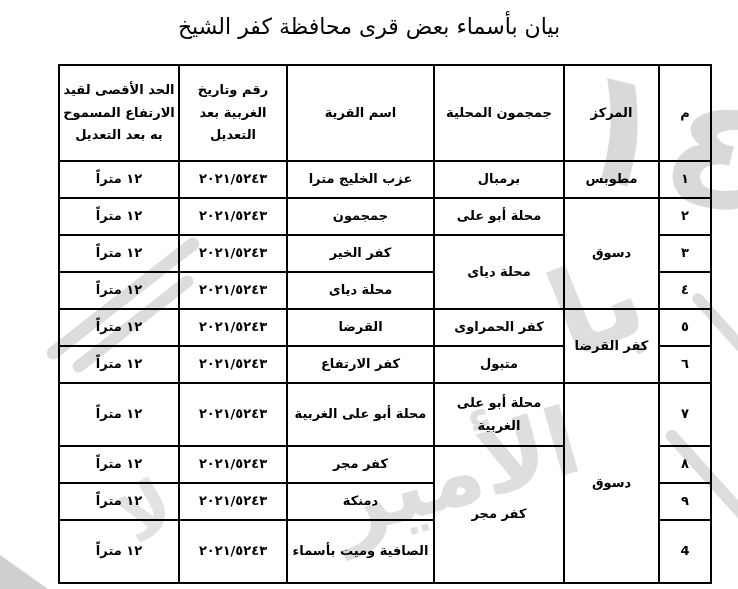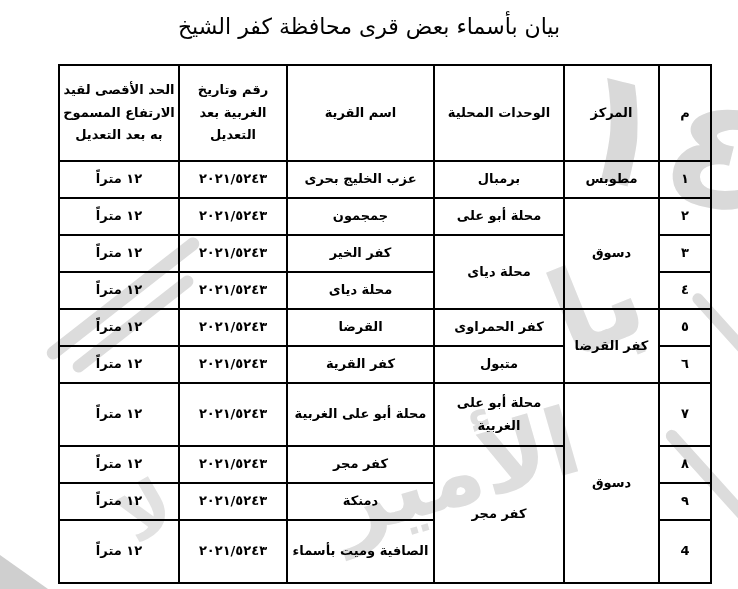--- a/index.html
+++ b/index.html
@@ -62,31 +62,31 @@
         <col style="width:95px">
         <col style="width:130px">
       <col style="width:147px">
         <col style="width:108px">
         <col style="width:120px">
     </colgroup>
     <tbody>
       <tr class="hdr">
         <th>م</th>
         <th>المركز</th>
-        <th>الوحدات المحلية</th>
+        <th>جمجمون المحلية</th>
         <th>اسم القرية</th>
         <th>رقم وتاريخ الغربية بعد التعديل</th>
         <th>الحد الأقصى لقيد الارتفاع المسموح به بعد التعديل</th>
       </tr>
 
       <tr class="r">
         <td class="num">١</td>
         <td>مطوبس</td>
         <td>برمبال</td>
-        <td>عزب الخليج بحرى</td>
+        <td>عزب الخليج مترا</td>
         <td>٢٠٢١/٥٢٤٣</td>
         <td><span class="ltr">١٢ متراً</span></td>
       </tr>
 
       <tr class="r">
         <td class="num">٢</td>
         <td rowspan="3">دسوق</td>
         <td>محلة أبو على</td>
         <td>جمجمون</td>
         <td>٢٠٢١/٥٢٤٣</td>
@@ -113,21 +113,21 @@
         <td rowspan="2">كفر القرضا</td>
         <td>كفر الحمراوى</td>
         <td>القرضا</td>
         <td>٢٠٢١/٥٢٤٣</td>
         <td><span class="ltr">١٢ متراً</span></td>
       </tr>
 
       <tr class="r">
         <td class="num">٦</td>
         <td>متبول</td>
-        <td>كفر القرية</td>
+        <td>كفر الارتفاع</td>
         <td>٢٠٢١/٥٢٤٣</td>
         <td><span class="ltr">١٢ متراً</span></td>
       </tr>
 
       <tr class="r-tall">
         <td class="num">٧</td>
         <td rowspan="4">دسوق</td>
         <td>محلة أبو على الغربية</td>
         <td>محلة أبو على الغربية</td>
         <td>٢٠٢١/٥٢٤٣</td>

